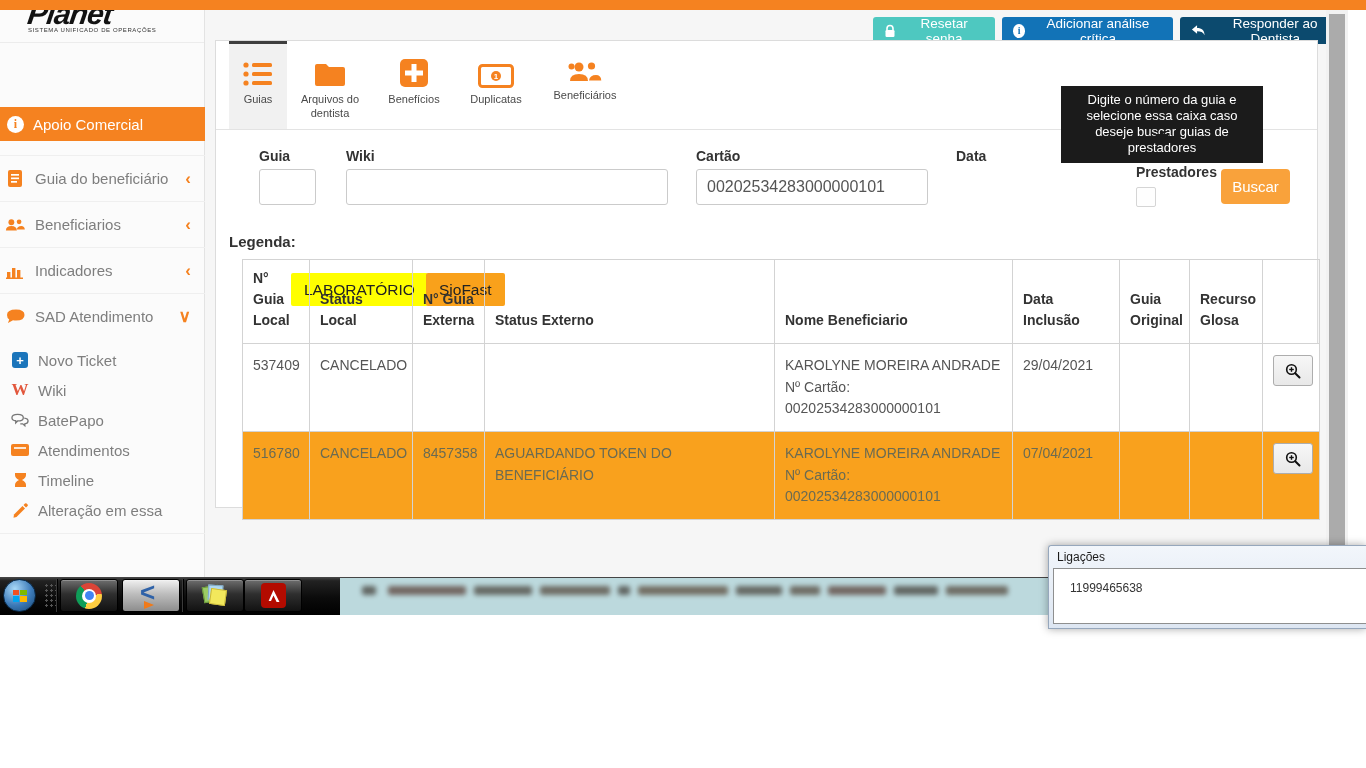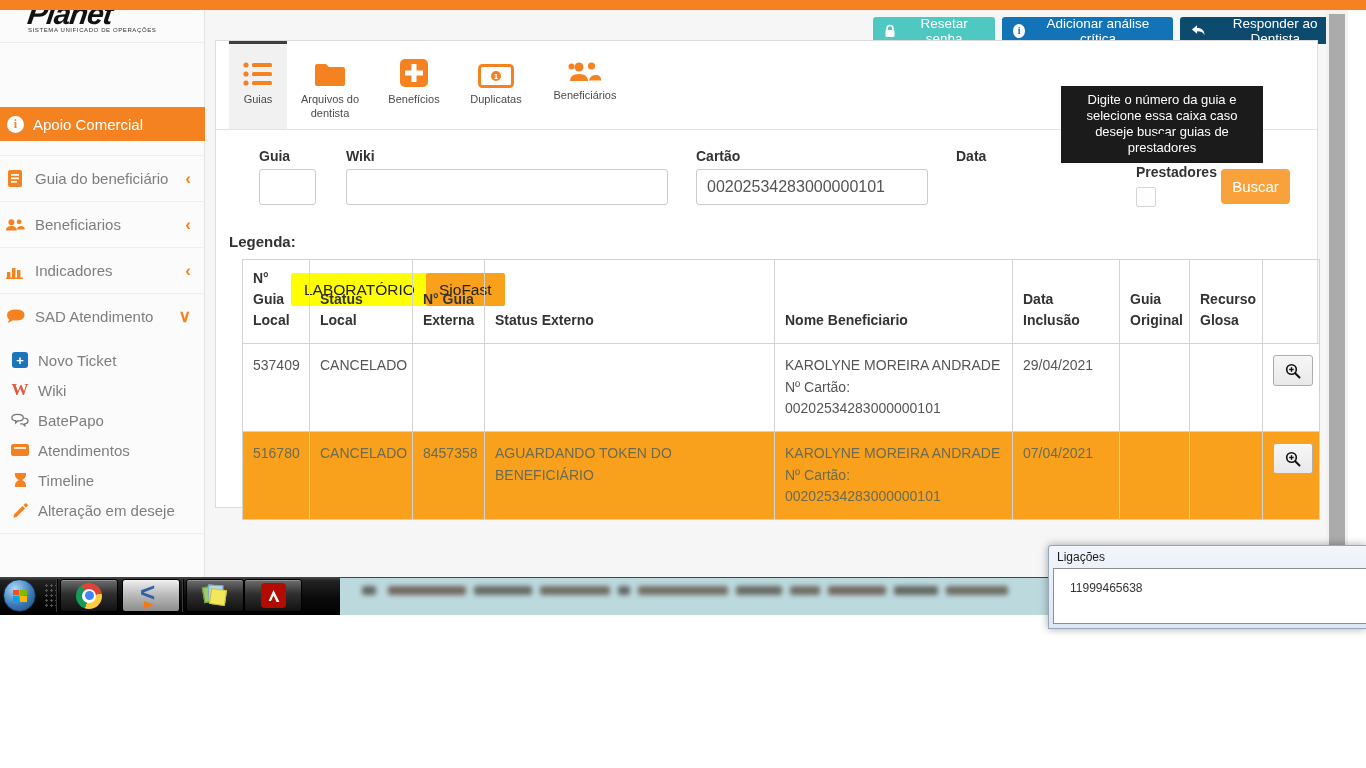--- a/index.html
+++ b/index.html
@@ -227,21 +227,21 @@
           </span>
           <span>Timeline</span>
         </div>
         <div class="sub-item">
           <span class="sicon">
             <svg width="17" height="17" viewBox="0 0 17 17">
                 <path d="M2 12.5 L10.5 4 L13 6.5 L4.5 15 L1.5 15.7 Z" fill="#F58220"></path>
                 <path d="M11.5 3 L13 1.5 q.7-.7 1.6 0 l1 1 q.7.8 0 1.6 L14 5.5 Z" fill="#F58220"></path>
               </svg>
           </span>
-          <span>Alteração em deseje</span>
+          <span>Alteração em essa</span>
         </div>
       </div>
       <div class="side-endline"></div>
     </div>
   </div>
 
   <div class="main">
     <div class="actions">
       <button class="abtn teal">
         <span class="ic">

